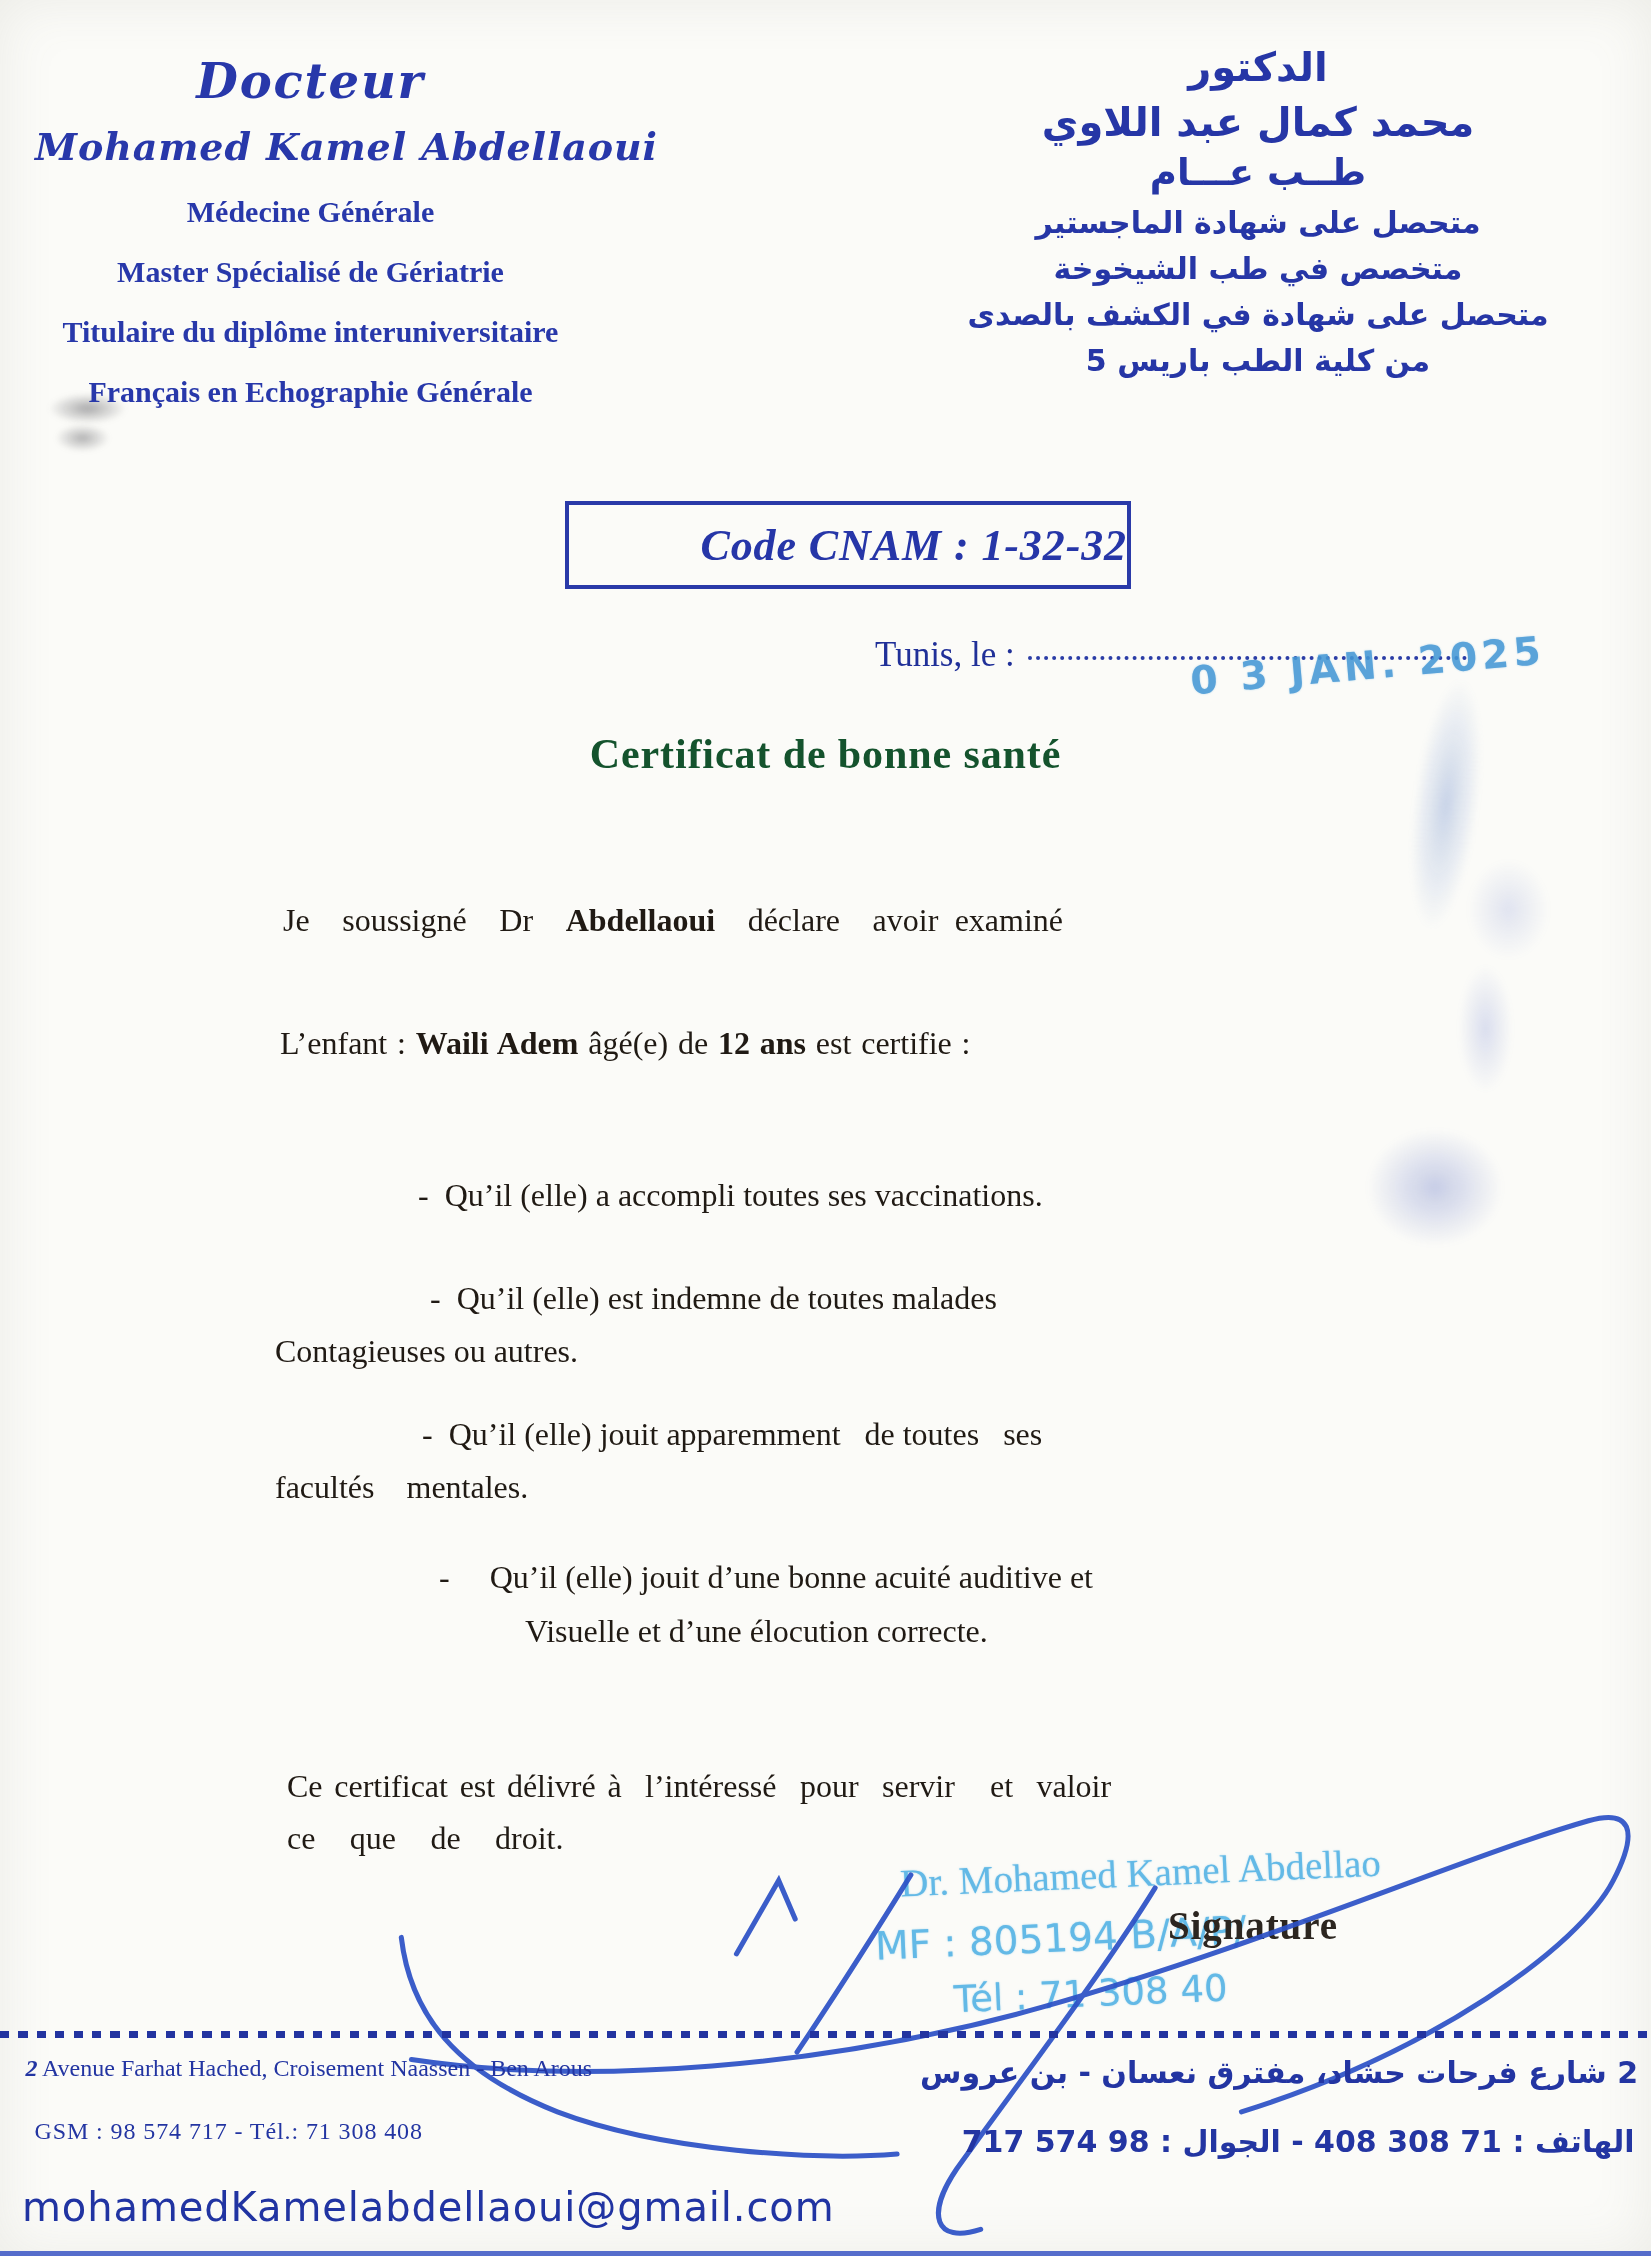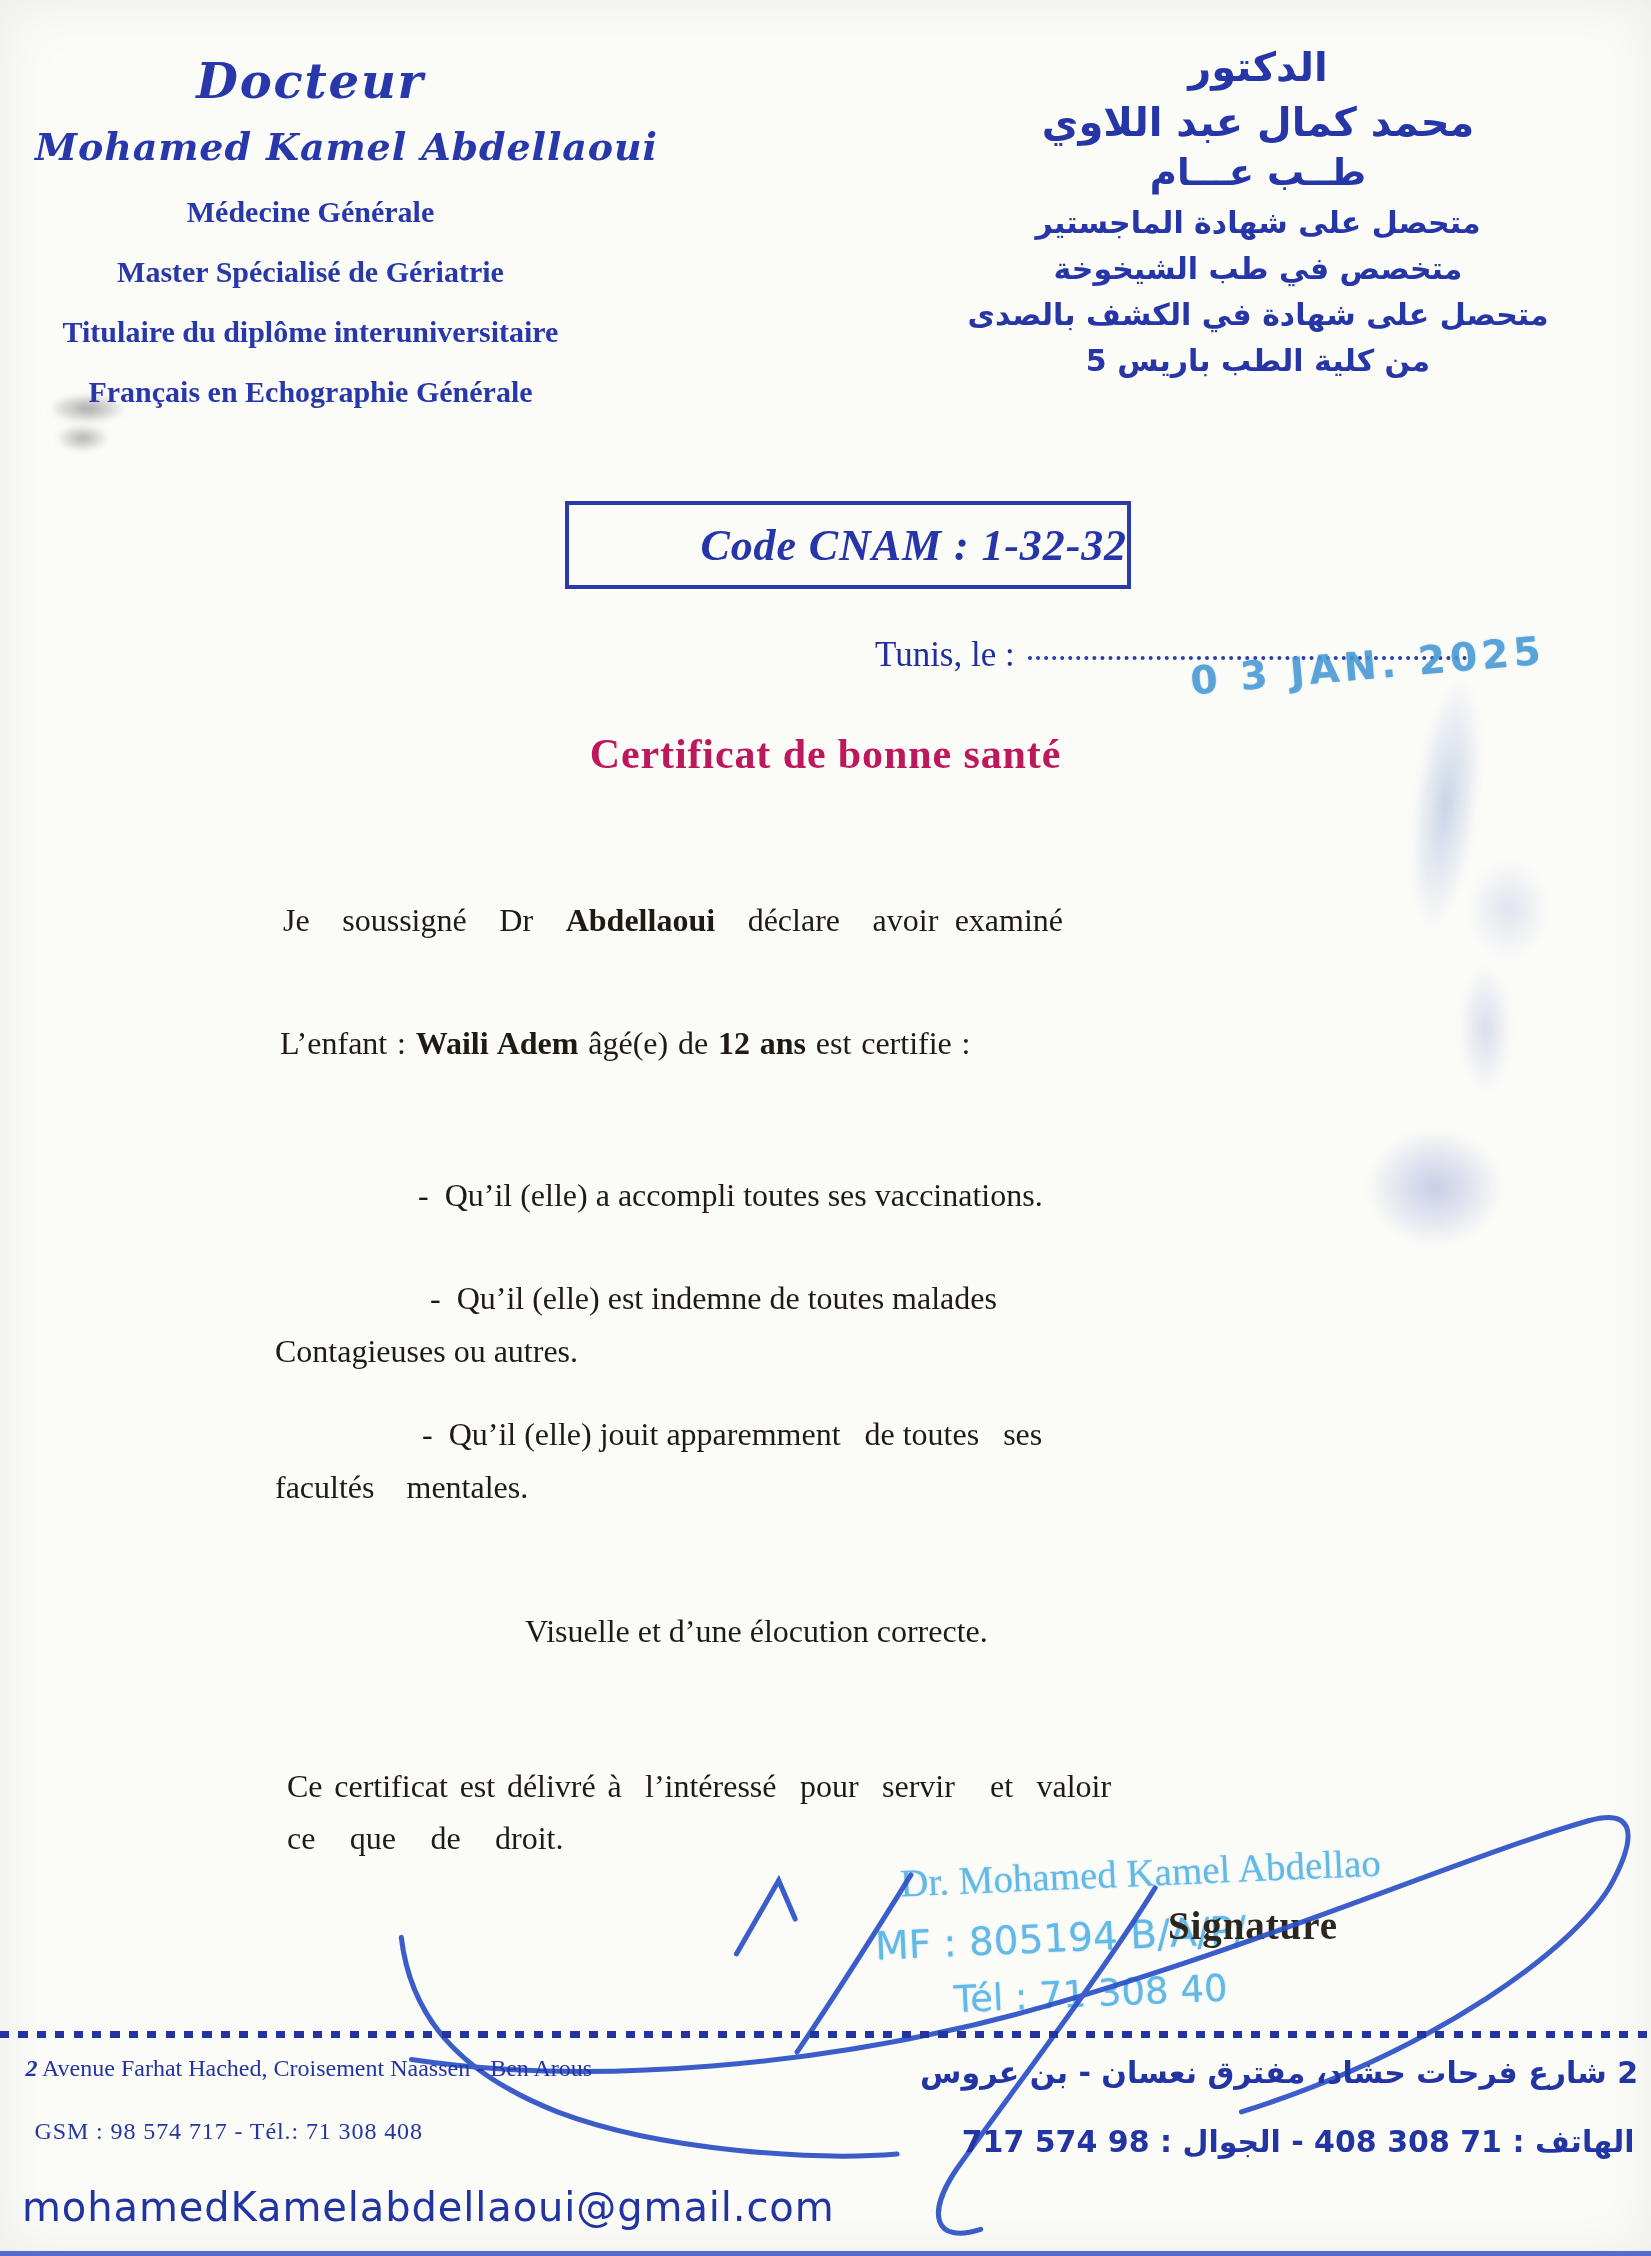--- a/index.html
+++ b/index.html
@@ -32,21 +32,21 @@
   .dateline{position:absolute;left:875px;top:635px;color:#203098;font-size:35px;white-space:nowrap;}
   .dateline .dots{display:inline-block;width:439px;border-bottom:4.6px dotted #2b3da6;margin-left:13px;margin-bottom:6.4px;}
   .date-stamp{
     position:absolute;left:1190px;top:643px;color:#4497d5;opacity:.88;
     font-family:"DejaVu Sans","Liberation Sans",sans-serif;font-weight:bold;font-size:39px;
     letter-spacing:4.6px;transform:rotate(-5deg);white-space:nowrap;
     text-shadow:0 0 1.8px rgba(80,160,215,.55);
   }
   
   .title{position:absolute;left:0;top:730px;width:1651px;margin:0;text-align:center;
-    font-size:42px;font-weight:bold;color:#be185d;letter-spacing:0.9px;}
+    font-size:42px;font-weight:bold;color:#14532d;letter-spacing:0.9px;}
   
   .p{position:absolute;margin:0;font-size:32px;color:#201a14;white-space:pre-wrap;}
   .p b{font-weight:bold;}
   .intro{left:283px;top:902px;word-spacing:8.3px;}
   .child{left:280px;top:1025px;word-spacing:1.8px;}
   .b1{left:418px;top:1177px;}
   .b2a{left:430px;top:1280px;}
   .b2b{left:275px;top:1333px;}
   .b3a{left:422px;top:1416px;}
   .b3b{left:275px;top:1469px;}
@@ -133,20 +133,21 @@
 
   <p class="p intro" data-name="intro-paragraph"><span data-name="intro-text">Je  soussigné  Dr  </span><b data-name="doctor-surname">Abdellaoui</b><span data-name="intro-text">  déclare  avoir examiné</span></p>
 
   <p class="p child" data-name="child-paragraph"><span data-name="child-text">L’enfant : </span><b data-name="child-name">Waili Adem</b><span data-name="child-text"> âgé(e) de </span><b data-name="child-age">12 ans</b><span data-name="child-text"> est certifie :</span></p>
 
   <p class="p b1" data-name="bullet-vaccinations">-  Qu’il (elle) a accompli toutes ses vaccinations.</p>
   <p class="p b2a" data-name="bullet-diseases-line1">-  Qu’il (elle) est indemne de toutes malades</p>
   <p class="p b2b" data-name="bullet-diseases-line2">Contagieuses ou autres.</p>
   <p class="p b3a" data-name="bullet-mental-line1">-  Qu’il (elle) jouit apparemment   de toutes   ses</p>
   <p class="p b3b" data-name="bullet-mental-line2">facultés    mentales.</p>
+  <p class="p b4a" data-name="bullet-hearing-line1">-     Qu’il (elle) jouit d’une bonne acuité auditive et</p>
   <p class="p c1" data-name="closing-line1">Ce certificat est délivré à  l’intéressé  pour  servir   et  valoir</p>
 
   <p class="p b4b" data-name="bullet-hearing-line2">Visuelle et d’une élocution correcte.</p>
   <p class="p c2" data-name="closing-line2">ce  que  de  droit.</p>
 
   <div class="doc-stamp" data-name="doctor-ink-stamp">
     <div class="s1" data-name="stamp-doctor-name">Dr. Mohamed Kamel Abdellao</div>
     <div class="s2" data-name="stamp-mf-number">MF : 805194 B/A/P/</div>
     <div class="s3" data-name="stamp-phone">Tél : 71 308 40</div>
   </div>

